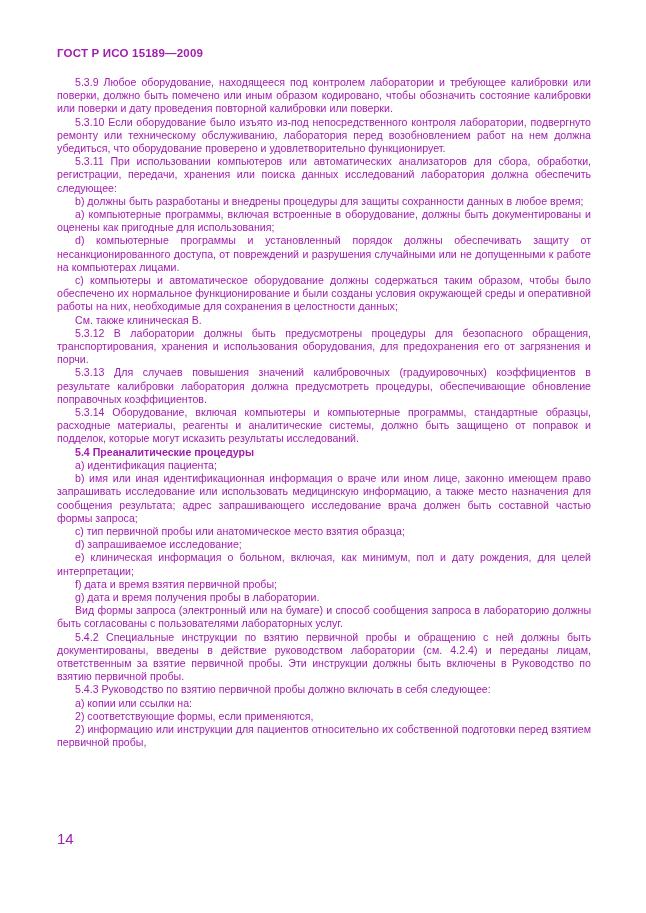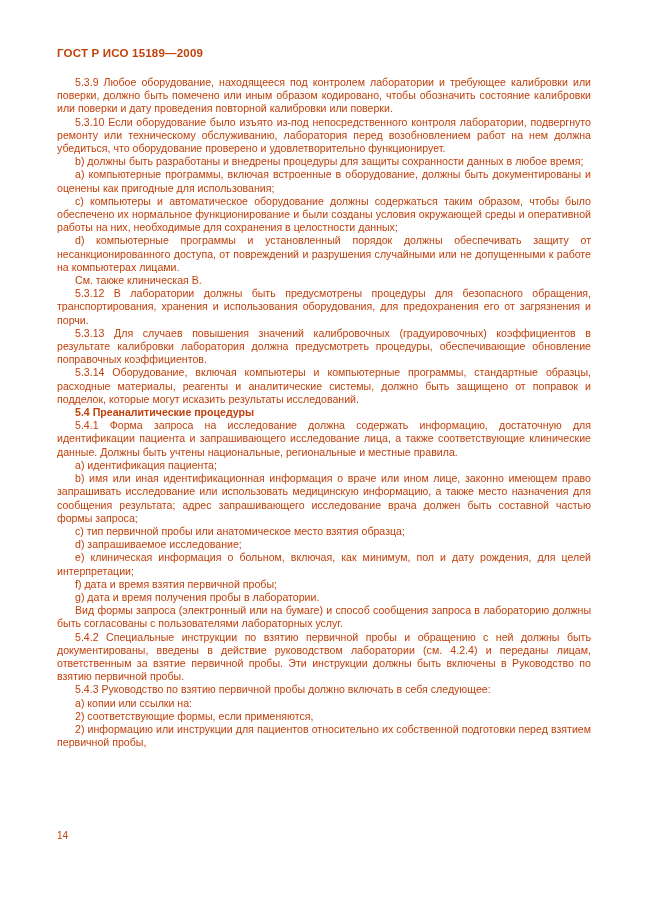--- a/index.html
+++ b/index.html
@@ -2,21 +2,21 @@
 <html><head>
 <meta charset="utf-8">
 <style>
   html, body { margin: 0; padding: 0; background: #ffffff; }
   .page {
     position: relative;
     width: 646px;
     height: 913px;
     background: #ffffff;
     font-family: "Liberation Sans", sans-serif;
-    color: #c2410c;
+    color: #a21caf;
     overflow: hidden;
   }
   .doc-header {
     position: absolute;
     left: 57px;
     top: 47px;
     font-size: 11.5px;
     font-weight: bold;
     letter-spacing: 0.2px;
     white-space: nowrap;
@@ -34,42 +34,42 @@
     margin: 0;
     text-indent: 18px;
   }
   .para.bold {
     font-weight: bold;
   }
   .page-number {
     position: absolute;
     left: 57px;
     top: 830px;
-    font-size: 10px;
+    font-size: 15px;
   }
 </style>
 </head>
 <body>
 
 <div class="page">
   <div class="doc-header">ГОСТ Р ИСО 15189—2009</div>
 
   <div class="doc-body">
       <p class="para">5.3.9 Любое оборудование, находящееся под контролем лаборатории и требующее калибровки или поверки, должно быть помечено или иным образом кодировано, чтобы обозначить состояние калибровки или поверки и дату проведения повторной калибровки или поверки.</p>
       <p class="para">5.3.10  Если оборудование было изъято из-под непосредственного контроля лаборатории, подвергнуто ремонту или техническому обслуживанию, лаборатория перед возобновлением работ на нем должна убедиться, что оборудование проверено и удовлетворительно функционирует.</p>
+      <p class="para">5.3.11 При использовании компьютеров или автоматических анализаторов для сбора, обработки, регистрации, передачи, хранения или поиска данных исследований лаборатория должна обеспечить следующее:</p>
       <p class="para">b) должны быть разработаны и внедрены процедуры для защиты сохранности данных в любое время;</p>
       <p class="para">a) компьютерные программы, включая встроенные в оборудование, должны быть документированы и оценены как пригодные для использования;</p>
+      <p class="para">d) компьютерные программы и установленный порядок должны обеспечивать защиту от несанкционированного доступа, от повреждений и разрушения случайными или не допущенными к работе на компьютерах лицами.</p>
       <p class="para">c) компьютеры и автоматическое оборудование должны содержаться таким образом, чтобы было обеспечено их нормальное функционирование и были созданы   условия окружающей среды и оперативной работы на них, необходимые для сохранения в целостности данных;</p>
-      <p class="para">d) компьютерные программы и установленный порядок должны обеспечивать защиту от несанкционированного доступа, от повреждений и разрушения случайными или не допущенными к работе на компьютерах лицами.</p>
       <p class="para">См. также клиническая В.</p>
       <p class="para">5.3.12  В лаборатории должны быть предусмотрены процедуры для безопасного обращения, транспортирования, хранения и использования оборудования, для предохранения его от загрязнения и порчи.</p>
       <p class="para">5.3.13  Для случаев повышения значений калибровочных (градуировочных) коэффициентов в результате калибровки лаборатория должна предусмотреть процедуры, обеспечивающие  обновление поправочных коэффициентов.</p>
       <p class="para">5.3.14  Оборудование, включая компьютеры и компьютерные программы, стандартные образцы, расходные материалы, реагенты и аналитические системы, должно быть защищено от поправок и подделок, которые могут исказить результаты исследований.</p>
       <p class="para bold">5.4 Преаналитические  процедуры</p>
-      <p class="para">5.4.1 Форма запроса на исследование должна содержать информацию, достаточную для идентификации пациента и запрашивающего исследование лица, а также соответствующие клинические данные. Должны быть учтены национальные, региональные и местные правила.</p>
       <p class="para">a) идентификация пациента;</p>
       <p class="para">b) имя или иная идентификационная информация о враче или ином лице, законно имеющем право запрашивать исследование или использовать медицинскую информацию, а также место назначения для сообщения результата; адрес запрашивающего исследование врача должен быть составной частью  формы запроса;</p>
       <p class="para">c) тип первичной пробы или анатомическое место взятия образца;</p>
       <p class="para">d) запрашиваемое исследование;</p>
       <p class="para">e) клиническая информация о больном, включая, как минимум, пол и дату рождения, для целей интерпретации;</p>
       <p class="para">f) дата и время взятия первичной пробы;</p>
       <p class="para">g) дата и время получения пробы в лаборатории.</p>
       <p class="para">Вид формы запроса (электронный или на бумаге)  и способ сообщения запроса в лабораторию должны быть согласованы с пользователями лабораторных услуг.</p>
       <p class="para">5.4.2 Специальные инструкции по взятию первичной пробы и обращению с ней должны быть документированы, введены в действие руководством лаборатории (см. 4.2.4)  и  переданы  лицам, ответственным за взятие первичной пробы. Эти инструкции должны быть включены в Руководство по взятию первичной пробы.</p>
       <p class="para">5.4.3 Руководство по взятию первичной пробы должно включать в себя следующее:</p>

